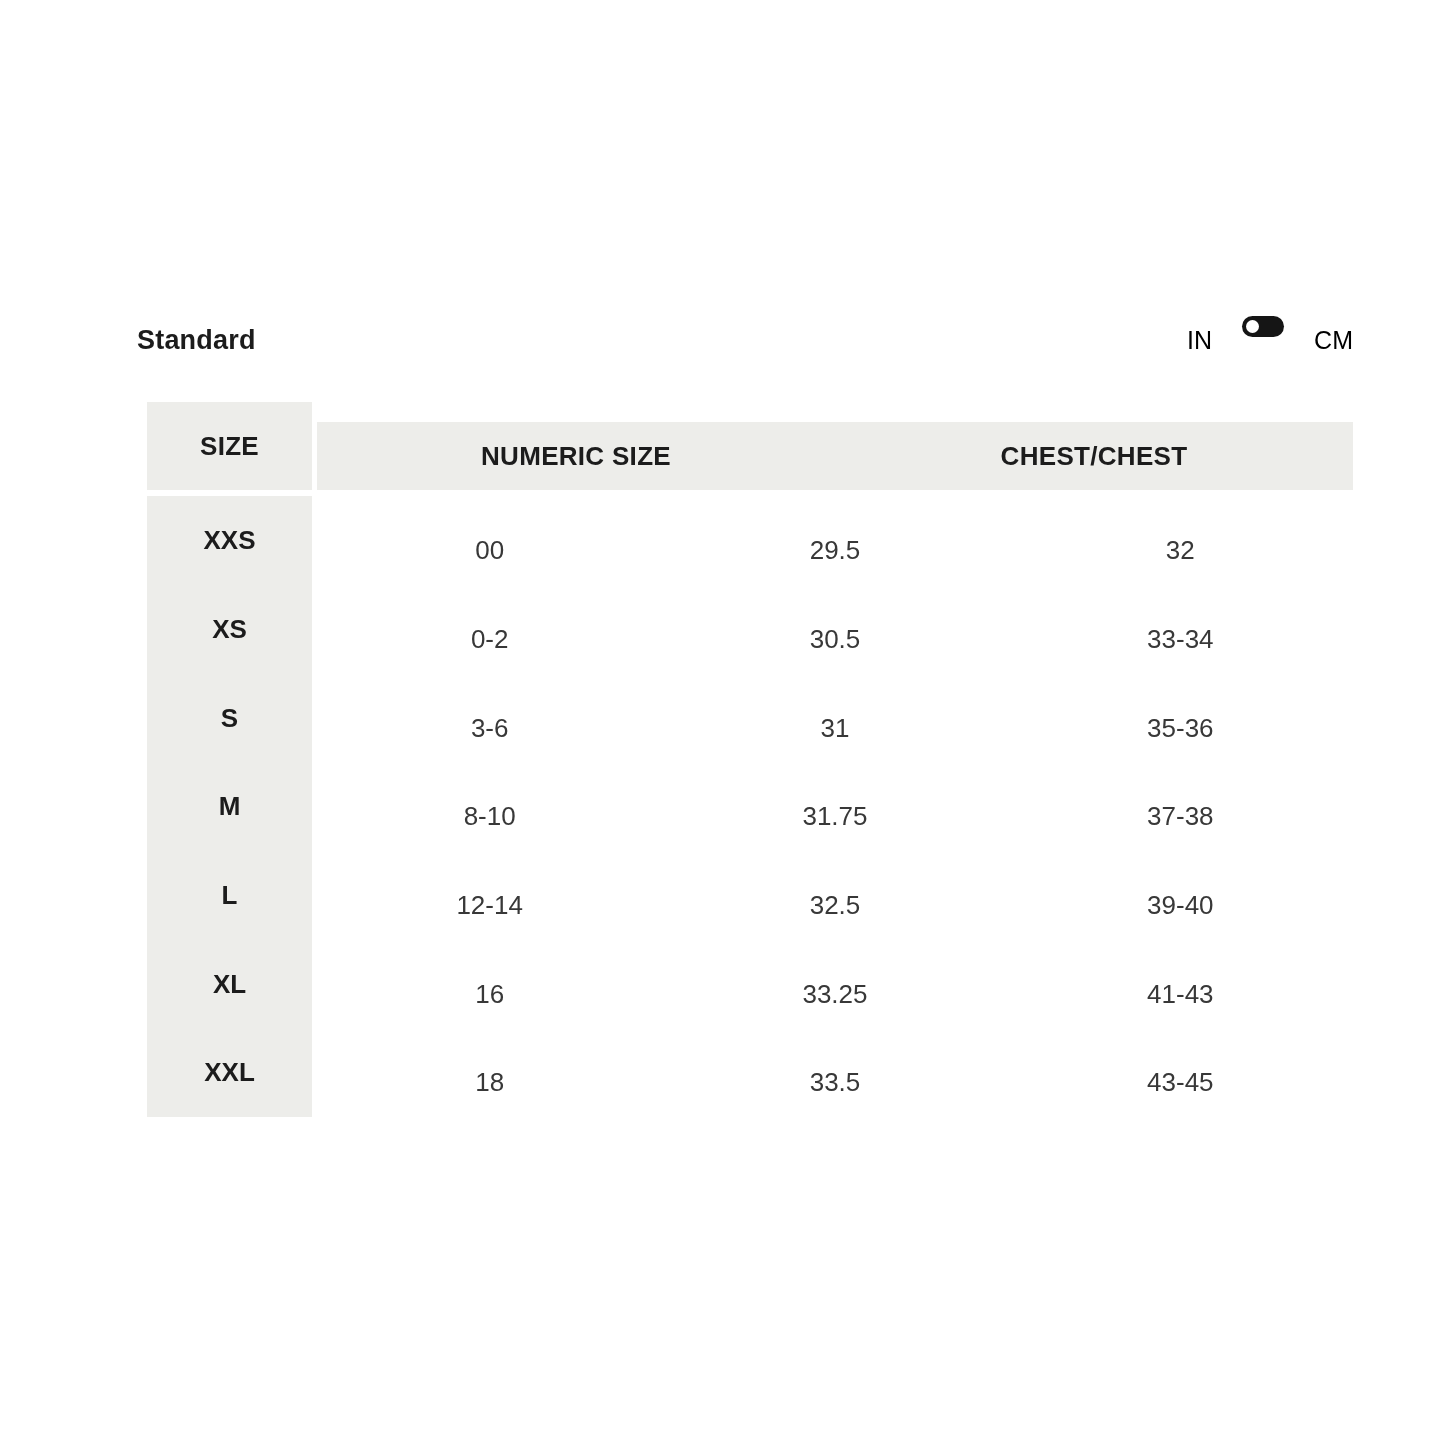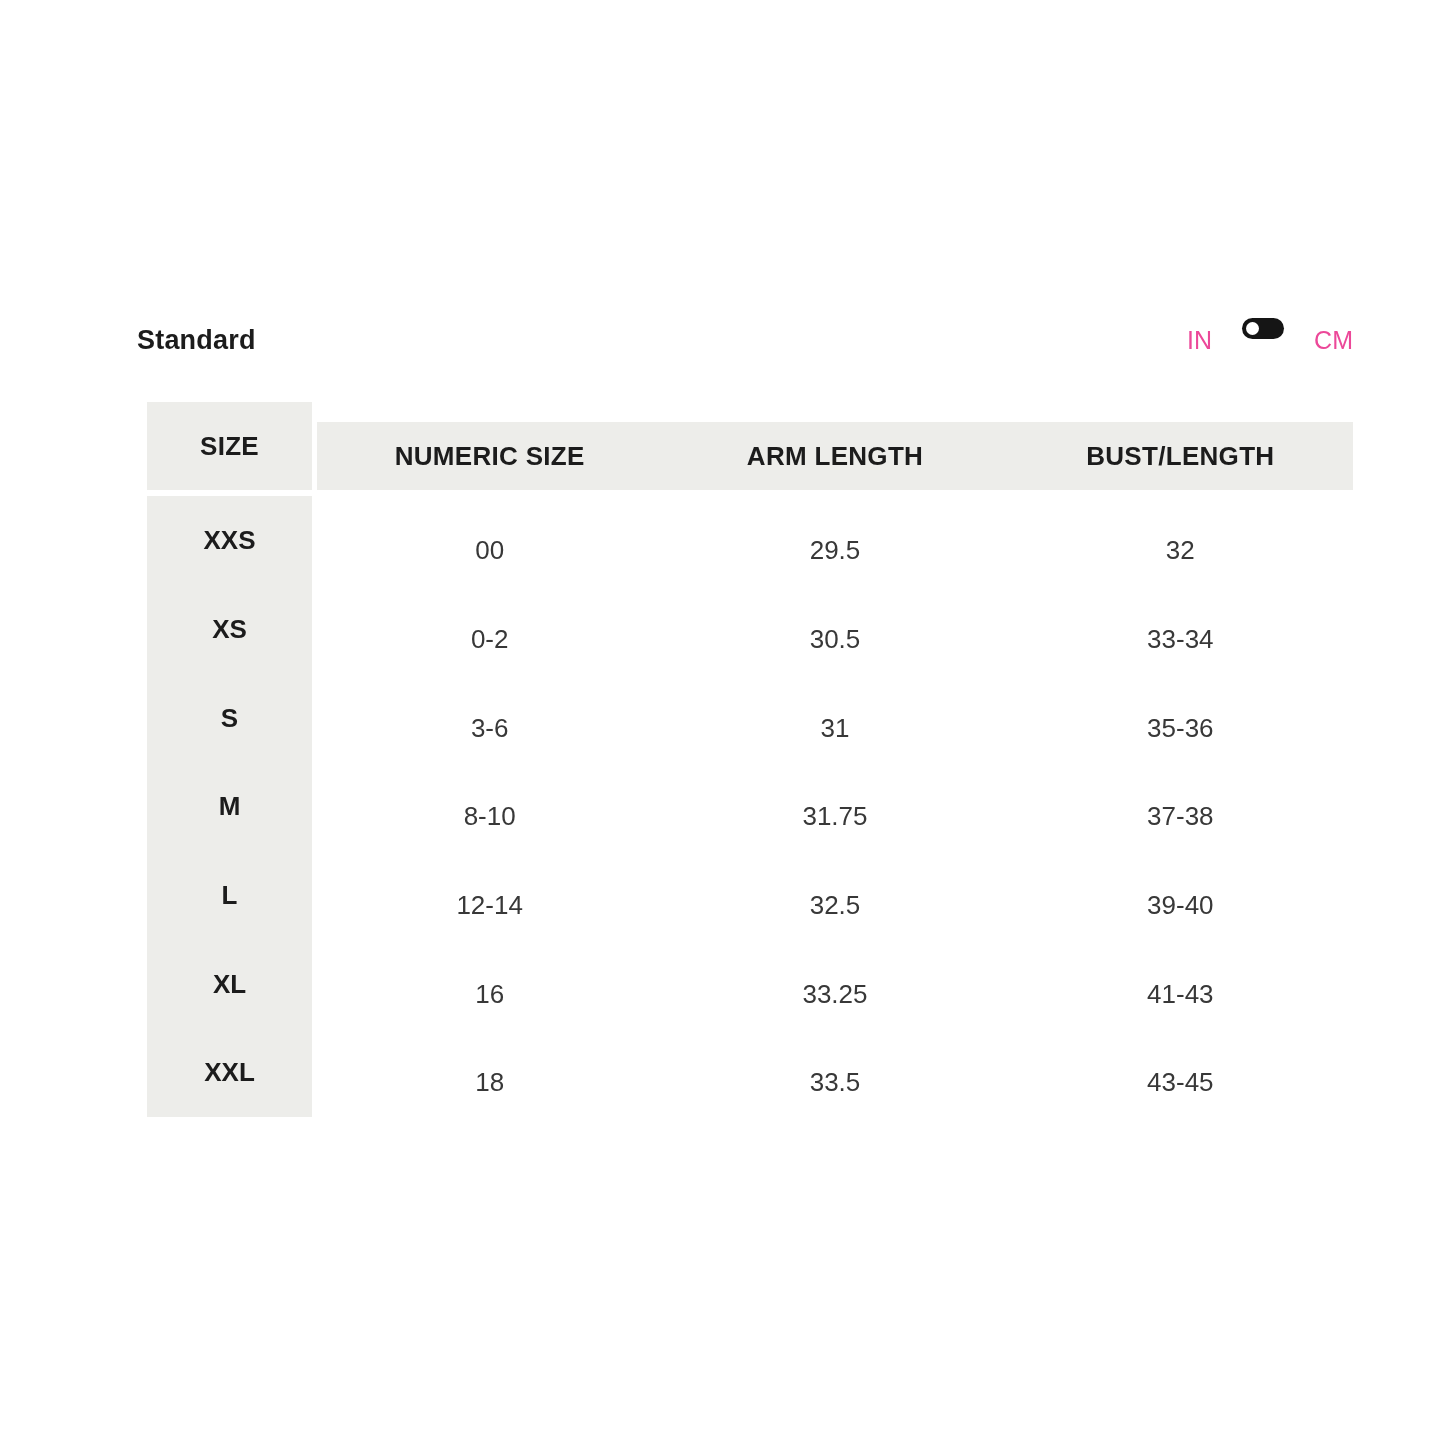--- a/index.html
+++ b/index.html
@@ -18,22 +18,22 @@
   
   .topbar {
     position: absolute;
     left: 137px; right: 92px; top: 312px; height: 56px;
     display: flex; align-items: center; justify-content: space-between;
   }
   .page-title {
     font-size: 27px; font-weight: 700; color: #1c1c1c; letter-spacing: 0.2px;
   }
   .unit-toggle {
-    display: flex; align-items: flex-end; gap: 30px;
-    font-size: 25px; color: #ec4899;
+    display: flex; align-items: center; gap: 30px;
+    font-size: 25px; color: #000000;
   }
   .unit-label { line-height: 1; }
   .toggle-switch {
     position: relative;
     width: 42px; height: 21px;
     border-radius: 12px;
     background: #151515;
     border: none; cursor: pointer;
     transform: translateY(-14px);
   }
@@ -85,22 +85,21 @@
     </div>
   </div>
 
   <div class="size-table">
 
     <div class="t-row header">
       <div class="cell col-size">SIZE</div>
       <div class="col-gap"></div>
       <div class="col-rest">
         <div class="cell">NUMERIC SIZE</div>
-        <div class="cell">ARM LENGTH</div>
-        <div class="cell">BUST/LENGTH</div>
+        <div class="cell">CHEST/CHEST</div>
       </div>
     </div>
 
     <div class="t-body">
 
       <div class="t-row">
         <div class="cell col-size">XXS</div>
         <div class="col-gap"></div>
         <div class="col-rest">
           <div class="cell value">00</div>

